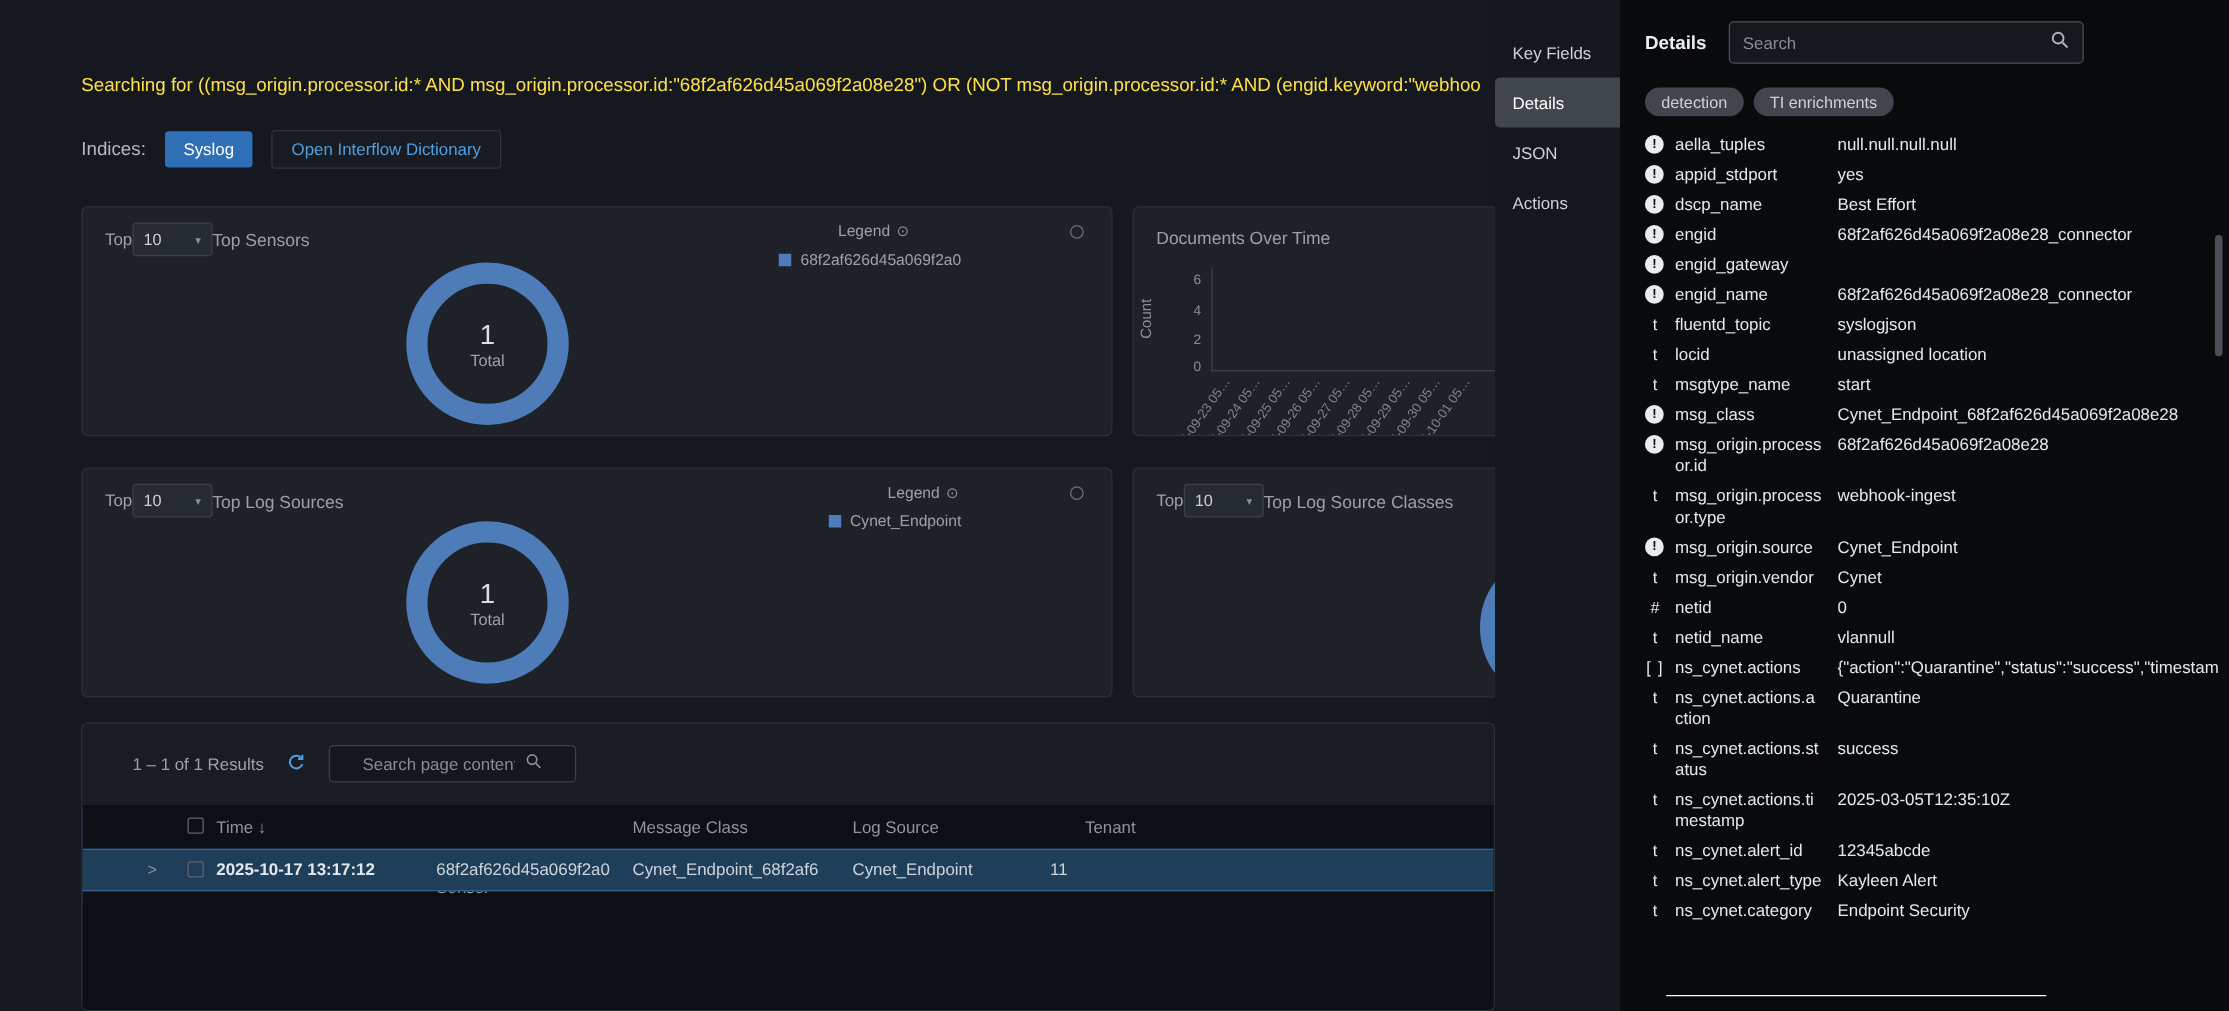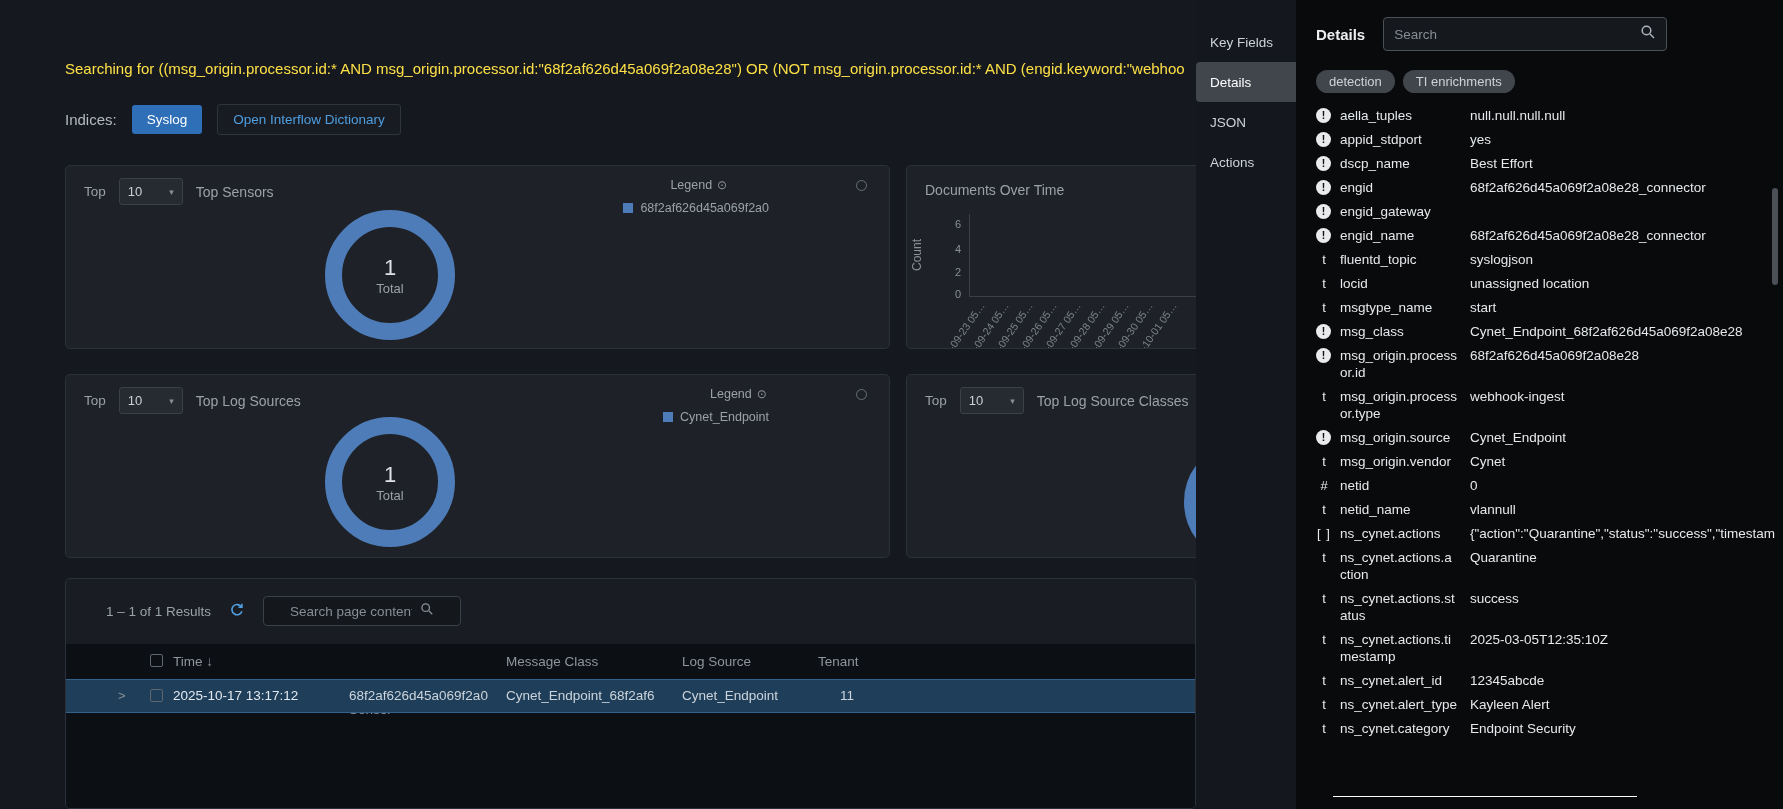--- a/index.html
+++ b/index.html
@@ -27,21 +27,21 @@
   .btn-dict { background: #181c22; color: #4f9ee0; font-size: 13.5px; padding: 7px 15px;
     border-radius: 3px; border: 1px solid #2e343c; cursor: pointer; }
 
   .panel { position: absolute; background: #1e2228; border: 1px solid #2b313a;
     border-radius: 5px; overflow: hidden; }
   #panel-sensors   { left: 65px;  top: 165px; width: 825px; height: 184px; }
   #panel-docs      { left: 906px; top: 165px; width: 560px; height: 184px; }
   #panel-logsources{ left: 65px;  top: 374px; width: 825px; height: 184px; }
   #panel-classes   { left: 906px; top: 374px; width: 560px; height: 184px; }
 
-  .panel-head { position: absolute; left: 18px; top: 12px; display: flex; align-items: center; gap: 13px; }
+  .panel-head { position: absolute; left: 18px; top: 12px; display: flex; align-items: center; gap: 0; }
   .top-label { font-size: 13.5px; color: #9aa1a8; }
   .select { width: 64px; height: 27px; background: #262b31; border: 1px solid #3a4047;
     border-radius: 3px; color: #ccd0d5; font-size: 13px; display: flex; align-items: center;
     justify-content: space-between; padding: 0 8px; cursor: pointer; }
   .select .caret { font-size: 9px; color: #8a9096; }
   .panel-title { font-size: 14px; color: #9aa1a8; white-space: nowrap; }
 
   .donut { position: absolute; width: 130px; height: 130px; border-radius: 50%;
     border: 17px solid #4e7cb8; display: flex; flex-direction: column; align-items: center;
     justify-content: center; }
@@ -265,26 +265,26 @@
         <span class="columns-text">Columns</span>
       </button>
 
       <div class="table-zone">
         <div class="thead">
           <span class="cb" style="position:absolute; left:84px; top:10px;"></span>
           <span class="th" style="left:107px;"><span>Time</span> <span>↓</span></span>
           <span class="th" style="left:283px;margin-top:48px;">Sensor</span>
           <span class="th" style="left:440px;">Message Class</span>
           <span class="th" style="left:616px;">Log Source</span>
-          <span class="th" style="left:752px;">Tenant</span>
+          <span class="th" style="left:802px;">Tenant</span>
         </div>
         <div class="trow">
           <span class="expand">&gt;</span>
           <span class="cb" style="position:absolute; left:84px; top:9px; border-color:#7b8globe9;"></span>
-          <span class="td time" style="left:107px;">2025-10-17 13:17:12</span>
+          <span class="td time" style="left:107px;font-weight:bold;">2025-10-17 13:17:12</span>
           <span class="td" style="left:283px;">68f2af626d45a069f2a0</span>
           <span class="td" style="left:440px;">Cynet_Endpoint_68f2af6</span>
           <span class="td" style="left:616px;">Cynet_Endpoint</span>
           <span class="td" style="left:774px;">11</span>
         </div>
       </div>
     </div>
   </div>
 
   <div class="side-tabs">

